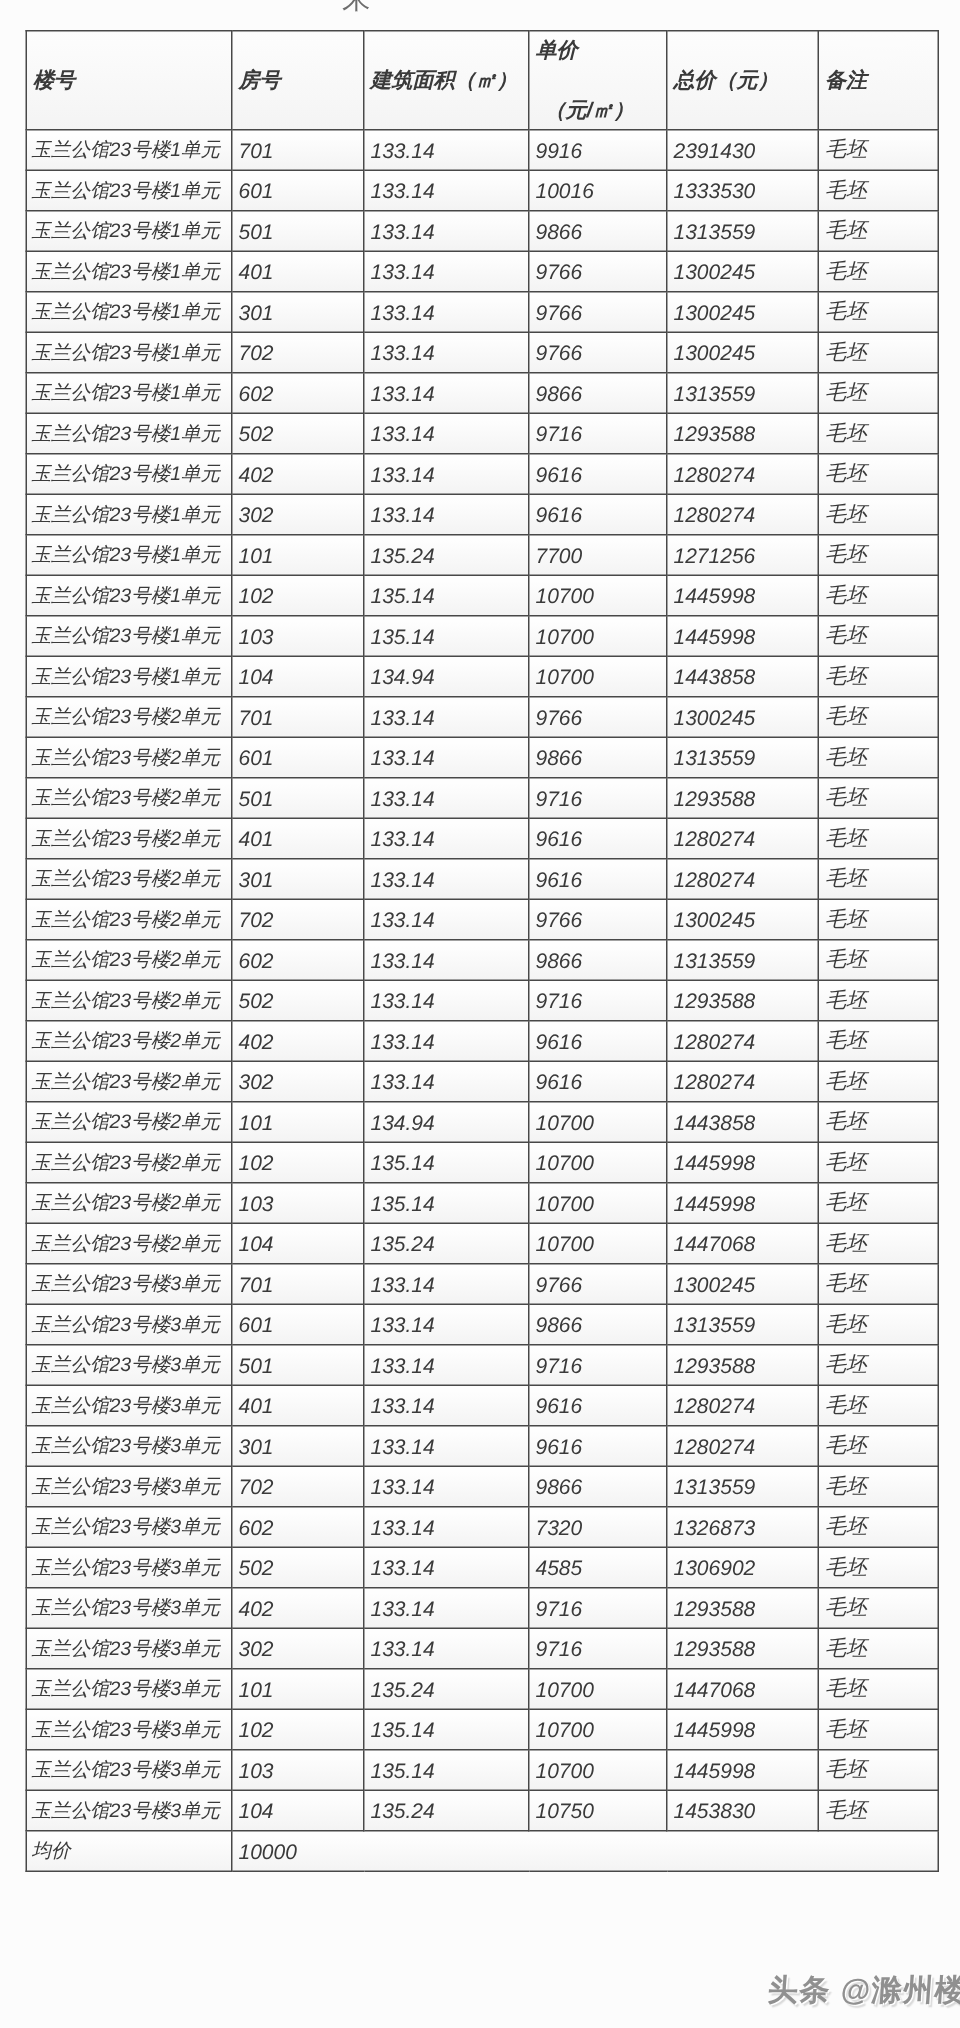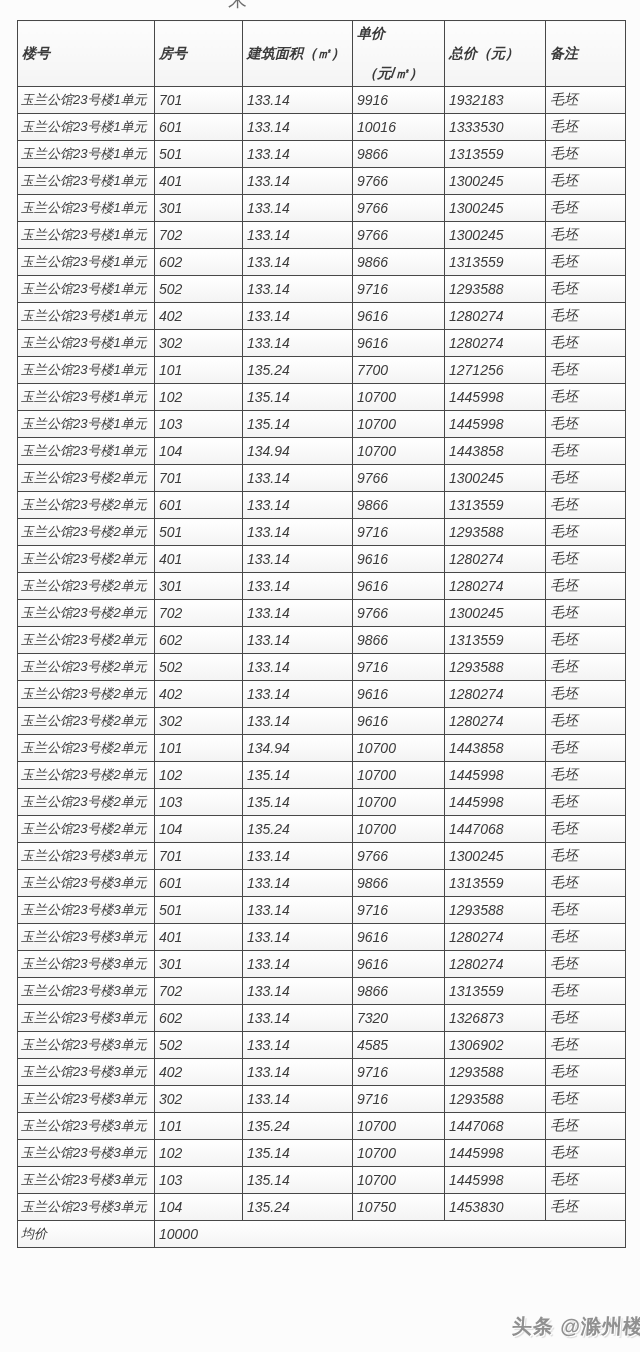--- a/index.html
+++ b/index.html
@@ -87,21 +87,21 @@
       <th>总价（元）</th>
       <th>备注</th>
     </tr>
   </thead>
   <tbody>
       <tr>
         <td class="c-building">玉兰公馆23号楼1单元</td>
         <td class="c-room">701</td>
         <td class="c-area">133.14</td>
         <td class="c-unit-price">9916</td>
-        <td class="c-total-price">1932183</td>
+        <td class="c-total-price">2391430</td>
         <td class="c-note">毛坯</td>
       </tr>
       <tr>
         <td class="c-building">玉兰公馆23号楼1单元</td>
         <td class="c-room">601</td>
         <td class="c-area">133.14</td>
         <td class="c-unit-price">10016</td>
         <td class="c-total-price">1333530</td>
         <td class="c-note">毛坯</td>
       </tr>

